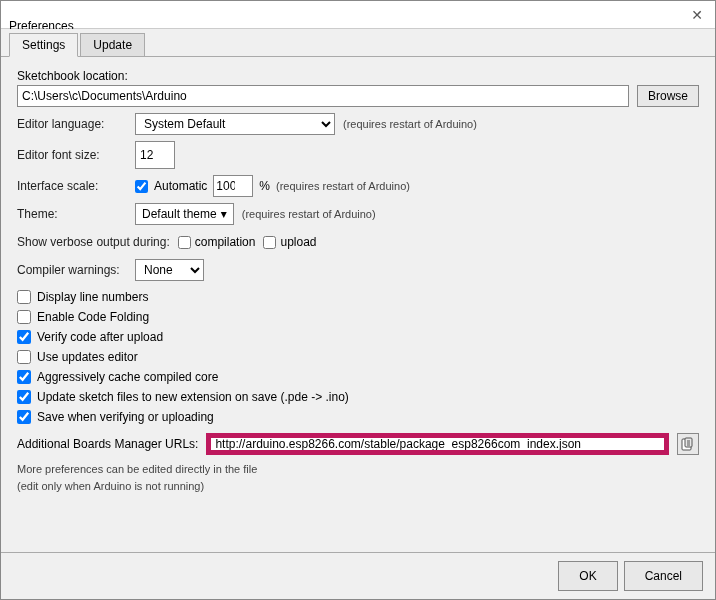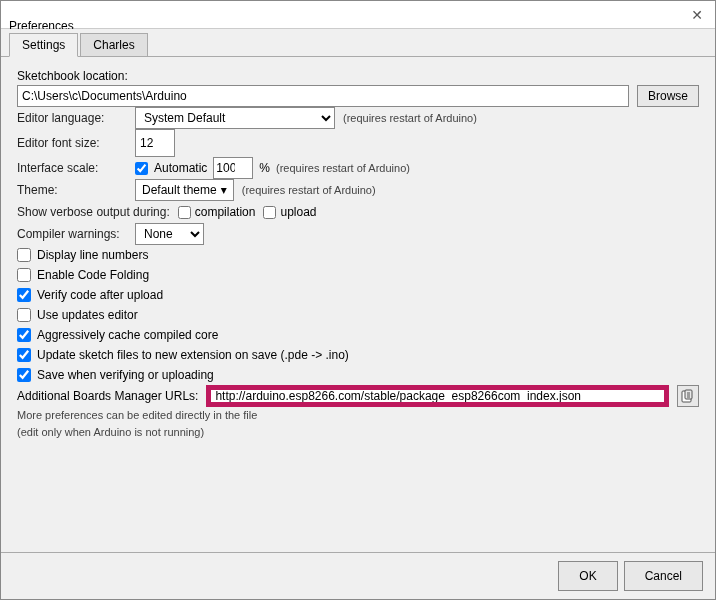--- a/index.html
+++ b/index.html
@@ -66,20 +66,21 @@
       border-bottom: 1px solid #f0f0f0;
       margin-bottom: -1px;
       z-index: 1;
     }
     .content {
       flex: 1;
       padding: 12px 16px;
       overflow-y: auto;
       display: flex;
       flex-direction: column;
+      gap: 6px;
     }
     .form-row {
       display: flex;
       align-items: center;
       gap: 8px;
       min-height: 22px;
     }
     .form-label {
       color: #222;
       white-space: nowrap;
@@ -236,21 +237,21 @@
 
 <div class="dialog">
 
   <div class="title-bar">
     <span class="title-bar-title">Preferences</span>
     <button class="title-bar-close">✕</button>
   </div>
 
   <div class="tabs">
     <div class="tab active">Settings</div>
-    <div class="tab">Charles</div>
+    <div class="tab">Update</div>
   </div>
 
   <div class="content">
 
     <div>
       <div class="sketchbook-label">Sketchbook location:</div>
       <div class="sketchbook-row">
         <input class="sketchbook-input" type="text" value="C:\Users\c\Documents\Arduino" style="">
         <button class="browse-btn">Browse</button>
       </div>

